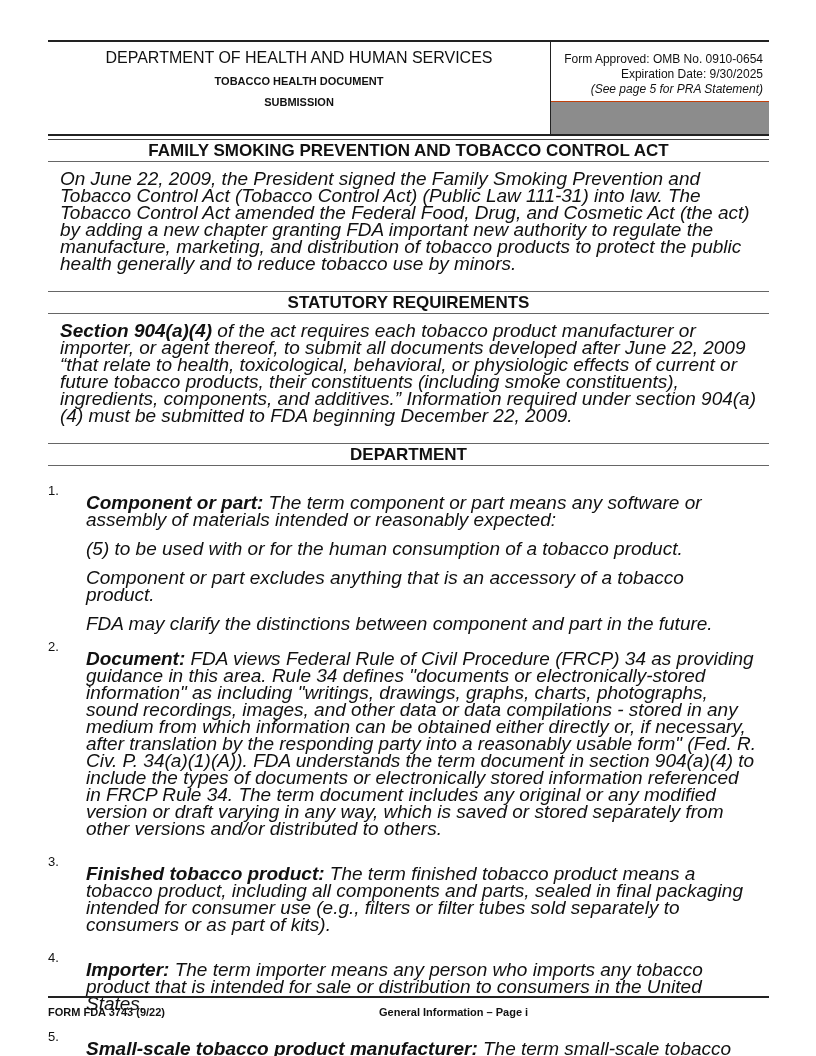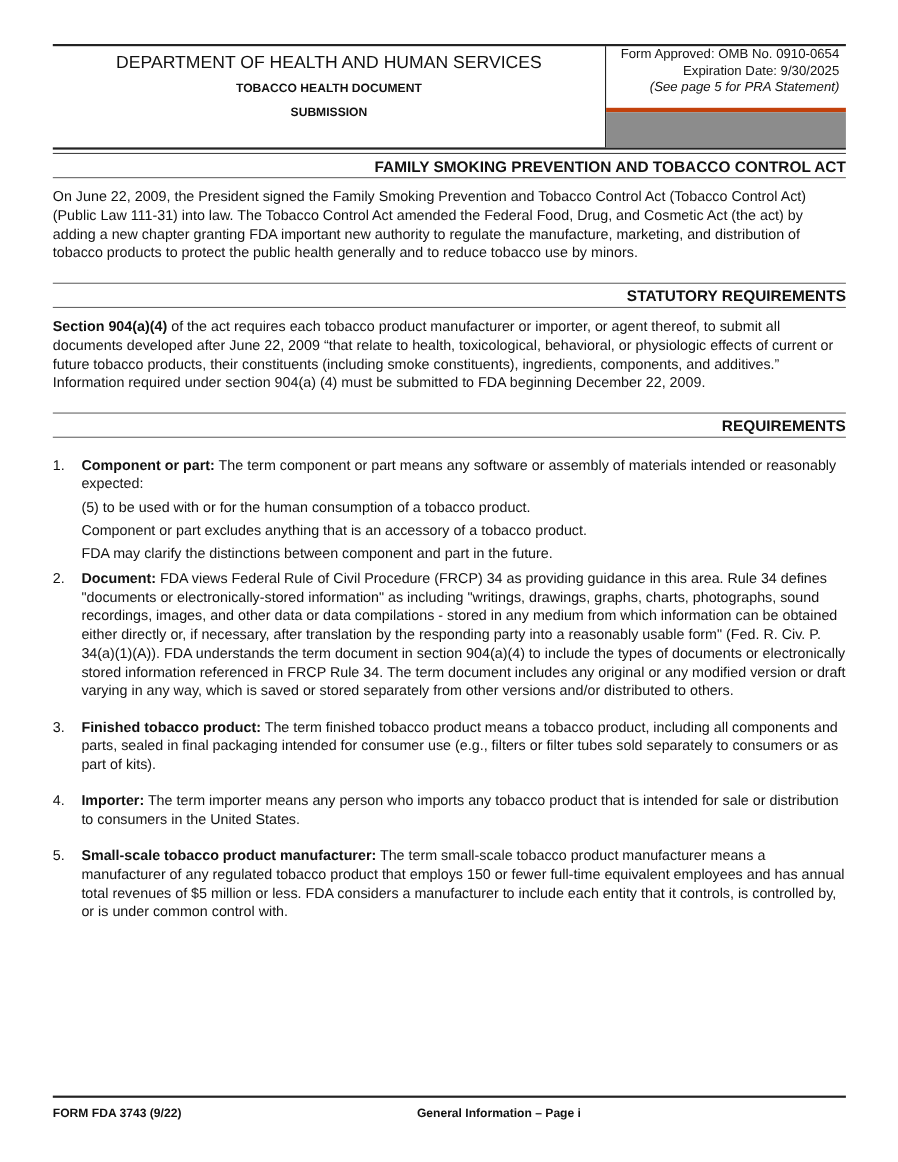--- a/index.html
+++ b/index.html
@@ -7,28 +7,28 @@
       width: 816px; height: 1056px; position: relative; overflow: hidden;
       font-family: "Liberation Sans", sans-serif; color: #111;
     }
     .page { position: absolute; left: 48px; top: 40px; width: 721px; }
     .header { display: flex; border-top: 2px solid #222; height: 92px; }
     .header-left { flex: 1; text-align: center; padding-top: 8px; }
     .dept { font-size: 16px; line-height: 15px; }
     .agency { font-size: 12px; line-height: 14px; }
     .title { font-size: 11px; font-weight: bold; line-height: 21px; margin-top: 6px; }
     .header-right { width: 218px; border-left: 1px solid #222; display: flex; flex-direction: column; }
-    .omb-box { height: 60px; text-align: right; font-size: 12px; line-height: 15px; padding: 0 6px 0 0; border-bottom: 4px solid #c2410c; box-sizing: border-box; }
+    .omb-box { height: 60px; text-align: right; font-size: 12px; line-height: 15px; padding: 10px 6px 0 0; border-bottom: 1px solid #c2410c; box-sizing: border-box; }
     .omb-box .ital { font-style: italic; }
     .gray-box { flex: 1; background: #8c8c8c; }
     .dbl-rule { border-top: 2px solid #222; margin-top: 0; }
     .dbl-rule2 { border-top: 1px solid #444; margin-top: 3px; }
-    .sec-head { text-align: right; font-weight: bold; font-size: 14px; line-height: 18px; padding: 2px 0 1px 0; border-bottom: 1.5px solid #666; }
+    .sec-head { text-align: center; font-weight: bold; font-size: 17px; line-height: 18px; padding: 2px 0 1px 0; border-bottom: 1.5px solid #666; }
     .sec-rule-top { border-top: 1.5px solid #666; }
-    p { margin: 0; font-size: 13px; line-height: 17px; }
+    p { margin: 12px; font-size: 19px; line-height: 17px; font-style: italic; }
     .para { margin-top: 8px; }
     .def { display: flex; font-size: 13px; line-height: 17px; }
     .def .num { width: 26px; flex: none; }
     .def .body { flex: 1; }
     .def .body p { margin-bottom: 4px; }
     b { font-weight: bold; }
     .footer { position: absolute; left: 48px; top: 996px; width: 721px; border-top: 2px solid #222; font-size: 11px; font-weight: bold; padding-top: 8px; display: flex; }
     .footer .form-id { width: 331px; }
   </style>
 </head>
@@ -56,21 +56,21 @@
   <div class="dbl-rule2"></div>
 
   <div class="sec-head">FAMILY SMOKING PREVENTION AND TOBACCO CONTROL ACT</div>
   <p class="para">On June 22, 2009, the President signed the Family Smoking Prevention and Tobacco Control Act (Tobacco Control Act) (Public Law 111-31) into law. The Tobacco Control Act amended the Federal Food, Drug, and Cosmetic Act (the act) by adding a new chapter granting FDA important new authority to regulate the manufacture, marketing, and distribution of tobacco products to protect the public health generally and to reduce tobacco use by minors.</p>
 
   <div class="sec-rule-top" style="margin-top:19px;"></div>
   <div class="sec-head">STATUTORY REQUIREMENTS</div>
   <p class="para"><b>Section 904(a)(4)</b><span> of the act requires each tobacco product manufacturer or importer, or agent thereof, to submit all documents developed after June 22, 2009 “that relate to health, toxicological, behavioral, or physiologic effects of current or future tobacco products, their constituents (including smoke constituents), ingredients, components, and additives.” Information required under section 904(a) (4) must be submitted to FDA beginning December 22, 2009.</span></p>
 
   <div class="sec-rule-top" style="margin-top:19px;"></div>
-  <div class="sec-head">REQUIREMENTS</div>
+  <div class="sec-head">DEPARTMENT</div>
 
   <div class="def" style="margin-top:16px;">
     <div class="num">1.</div>
     <div class="body">
       <p><b>Component or part:</b><span> The term component or part means any software or assembly of materials intended or reasonably expected:</span></p>
       <p>(5) to be used with or for the human consumption of a tobacco product.</p>
       <p>Component or part excludes anything that is an accessory of a tobacco product.</p>
       <p>FDA may clarify the distinctions between component and part in the future.</p>
     </div>
   </div>

